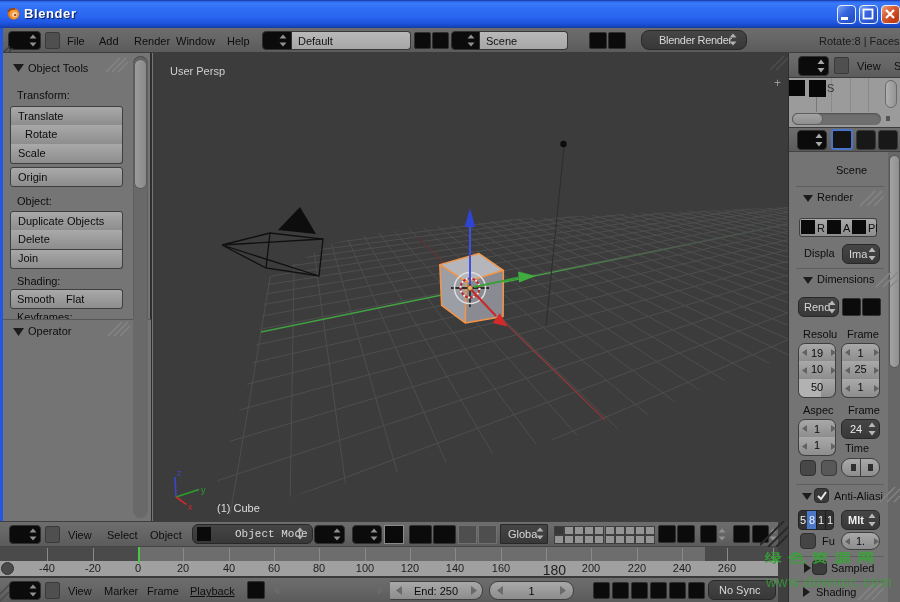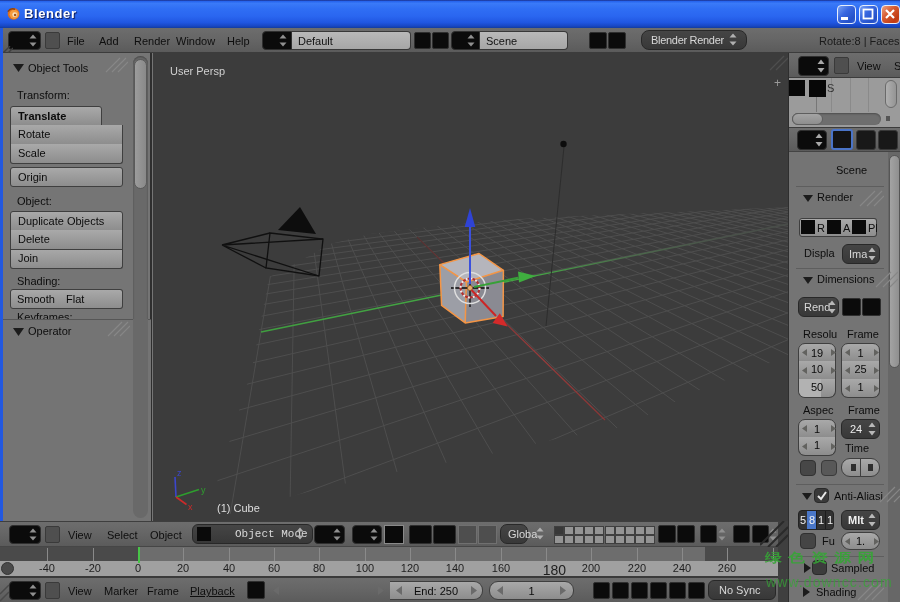--- a/index.html
+++ b/index.html
@@ -74,21 +74,21 @@
 <div class="lite" style="left:292px;top:31px;width:119px;height:19px;border-radius:0 4px 4px 0;border-left:none;"><span style="margin-left:6px;line-height:18px;">Default</span></div>
 <div class="blk" style="left:414px;top:32px;width:17px;height:17px;"></div>
 <div class="blk" style="left:432px;top:32px;width:17px;height:17px;"></div>
 <div class="blk" style="left:451px;top:31px;width:29px;height:19px;border-radius:4px 0 0 4px;"></div>
 <svg class="abs" style="left:467px;top:34px;" width="9" height="13">
       <path d="M4,0.5 L7.5,4.5 L0.5,4.5 Z M4,12.5 L7.5,8.5 L0.5,8.5 Z" fill="#909090"></path>
     </svg>
 <div class="lite" style="left:480px;top:31px;width:88px;height:19px;border-radius:0 4px 4px 0;border-left:none;"><span style="margin-left:6px;line-height:18px;">Scene</span></div>
 <div class="blk" style="left:589px;top:32px;width:18px;height:17px;"></div>
 <div class="blk" style="left:608px;top:32px;width:18px;height:17px;"></div>
-<div class="ddk" style="left:641px;top:30px;width:106px;height:20px;"><span style="margin-left:9px;line-height:19px;letter-spacing:-0.3px;">Blender Render</span></div>
+<div class="ddk" style="left:641px;top:30px;width:106px;height:20px;"><span style="margin-left:17px;line-height:19px;letter-spacing:-0.3px;">Blender Render</span></div>
 <svg class="abs" style="left:729px;top:33px;" width="9" height="13">
       <path d="M4,0.5 L7.5,4.5 L0.5,4.5 Z M4,12.5 L7.5,8.5 L0.5,8.5 Z" fill="#b0b0b0"></path>
     </svg>
 <div class="mtxt" style="left:819px;top:33px;color:#1a1a1a;">Rotate:8 | Faces:6</div>
 <svg class="abs" style="left:1px;top:46px;" width="12" height="10">
       <path d="M0,9 L9,0 M0,14 L12,2" stroke="#3f3f3f" stroke-width="1.4"></path>
     </svg>
 
 <div class="abs" style="left:0;top:28px;width:3px;height:493px;background:#2258e0;"></div>
 
@@ -98,22 +98,22 @@
     </svg>
 <svg class="abs" style="left:13px;top:63px;" width="11" height="9">
       <path d="M0,1 L11,1 L5.5,9 Z" fill="#1c1c1c"></path>
     </svg>
 <div class="lbl" style="left:28px;top:62px;">Object Tools</div>
 
 <div class="abs" style="left:133px;top:56px;width:15px;height:462px;background:#696969;border-radius:8px;box-shadow:inset 0 1px 2px rgba(0,0,0,.35);"></div>
 <div class="abs" style="left:134px;top:59px;width:13px;height:130px;background:linear-gradient(90deg,#9c9c9c,#898989);border:1px solid #5a5a5a;border-radius:7px;box-sizing:border-box;"></div>
 
 <div class="lbl" style="left:17px;top:89px;">Transform:</div>
-<div class="btn" style="left:10px;top:106px;width:92px;height:20px;border-radius:3px 3px 0 0;font-weight:bold;"><span style="margin-left:7px;line-height:19px;">Translate</span></div>
-<div class="btn" style="left:10px;top:125px;width:113px;height:20px;border-top:none;"><span style="margin-left:7px;line-height:18px;">Rotate</span></div>
+<div class="btn" style="left:10px;top:106px;width:113px;height:20px;border-radius:3px 3px 0 0;"><span style="margin-left:7px;line-height:19px;">Translate</span></div>
+<div class="btn" style="left:10px;top:125px;width:113px;height:20px;border-top:none;"><span style="margin-left:1px;line-height:18px;padding-left:13px;">Rotate</span></div>
 <div class="btn" style="left:10px;top:144px;width:113px;height:20px;border-top:none;border-radius:0 0 3px 3px;"><span style="margin-left:7px;line-height:18px;">Scale</span></div>
 <div class="btn" style="left:10px;top:167px;width:113px;height:20px;border-radius:3px;"><span style="margin-left:7px;line-height:19px;">Origin</span></div>
 <div class="lbl" style="left:17px;top:195px;">Object:</div>
 <div class="btn" style="left:10px;top:211px;width:113px;height:20px;border-radius:3px 3px 0 0;"><span style="margin-left:7px;line-height:19px;">Duplicate Objects</span></div>
 <div class="btn" style="left:10px;top:249px;width:113px;height:20px;border-top:none;border-radius:0 0 3px 3px;"><span style="margin-left:7px;line-height:18px;">Join</span></div>
 <div class="btn" style="left:10px;top:230px;width:113px;height:20px;border-top:none;"><span style="margin-left:7px;line-height:18px;">Delete</span></div>
 <div class="lbl" style="left:17px;top:275px;">Shading:</div>
 <div class="btn" style="left:10px;top:289px;width:57px;height:20px;border-radius:3px 0 0 3px;"><span style="margin-left:6px;line-height:19px;">Smooth</span></div>
 <div class="btn" style="left:66px;top:289px;width:57px;height:20px;border-left:none;border-radius:0 3px 3px 0;"><span style="margin-left:0;line-height:19px;">Flat</span></div>
 <div class="lbl" style="left:17px;top:311px;">Keyframes:</div>
@@ -486,21 +486,21 @@
     </svg>
 <div class="blk" style="left:352px;top:525px;width:30px;height:19px;border-radius:4px;"></div>
 <svg class="abs" style="left:370px;top:528px;" width="8" height="13">
       <path d="M4,0.5 L7.5,4.5 L0.5,4.5 Z M4,12.5 L7.5,8.5 L0.5,8.5 Z" fill="#909090"></path>
     </svg>
 <div class="abs" style="left:384px;top:525px;width:20px;height:19px;background:#0a0a0a;border:1px solid #8a8a8a;box-sizing:border-box;"></div>
 <div class="blk" style="left:409px;top:525px;width:23px;height:19px;"></div>
 <div class="blk" style="left:433px;top:525px;width:23px;height:19px;"></div>
 <div class="abs" style="left:458px;top:525px;width:19px;height:19px;background:#4e4e4e;border:1px solid #707070;box-sizing:border-box;"></div>
 <div class="abs" style="left:478px;top:525px;width:19px;height:19px;background:#4e4e4e;border:1px solid #707070;box-sizing:border-box;"></div>
-<div class="ddk" style="left:500px;top:524px;width:28px;height:20px;border-radius:7px;"><span style="margin-left:7px;line-height:19px;">Globa</span></div>
+<div class="ddk" style="left:500px;top:524px;width:48px;height:20px;border-radius:1px;"><span style="margin-left:7px;line-height:19px;">Globa</span></div>
 <svg class="abs" style="left:536px;top:527px;" width="8" height="13">
       <path d="M4,0.5 L7.5,4.5 L0.5,4.5 Z M4,12.5 L7.5,8.5 L0.5,8.5 Z" fill="#b0b0b0"></path>
     </svg>
 <div class="abs" style="left:554px;top:526px;width:10px;height:9px;background:#383838;border:1px solid #3f3f3f;box-sizing:border-box;"></div>
 <div class="abs" style="left:564px;top:526px;width:10px;height:9px;background:#949494;border:1px solid #3f3f3f;box-sizing:border-box;"></div>
 <div class="abs" style="left:574px;top:526px;width:10px;height:9px;background:#949494;border:1px solid #3f3f3f;box-sizing:border-box;"></div>
 <div class="abs" style="left:584px;top:526px;width:10px;height:9px;background:#949494;border:1px solid #3f3f3f;box-sizing:border-box;"></div>
 <div class="abs" style="left:594px;top:526px;width:10px;height:9px;background:#949494;border:1px solid #3f3f3f;box-sizing:border-box;"></div>
 <div class="abs" style="left:554px;top:535px;width:10px;height:9px;background:#949494;border:1px solid #3f3f3f;box-sizing:border-box;"></div>
 <div class="abs" style="left:564px;top:535px;width:10px;height:9px;background:#949494;border:1px solid #3f3f3f;box-sizing:border-box;"></div>

